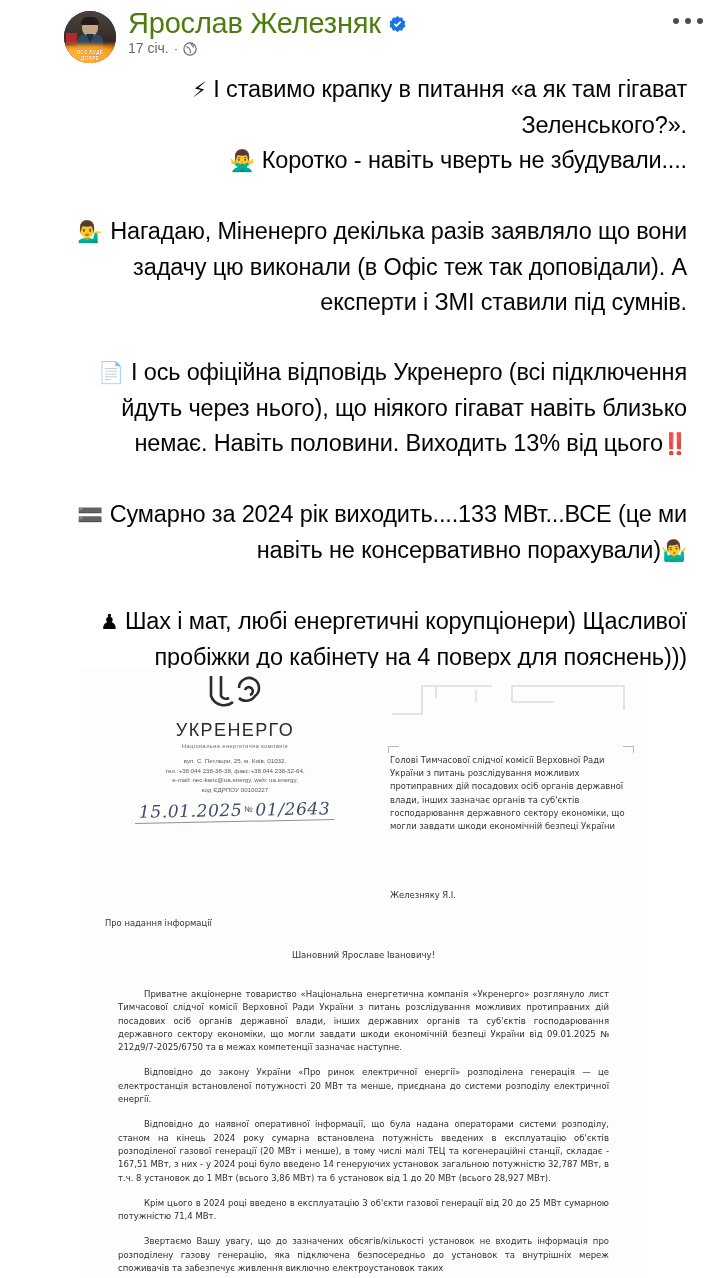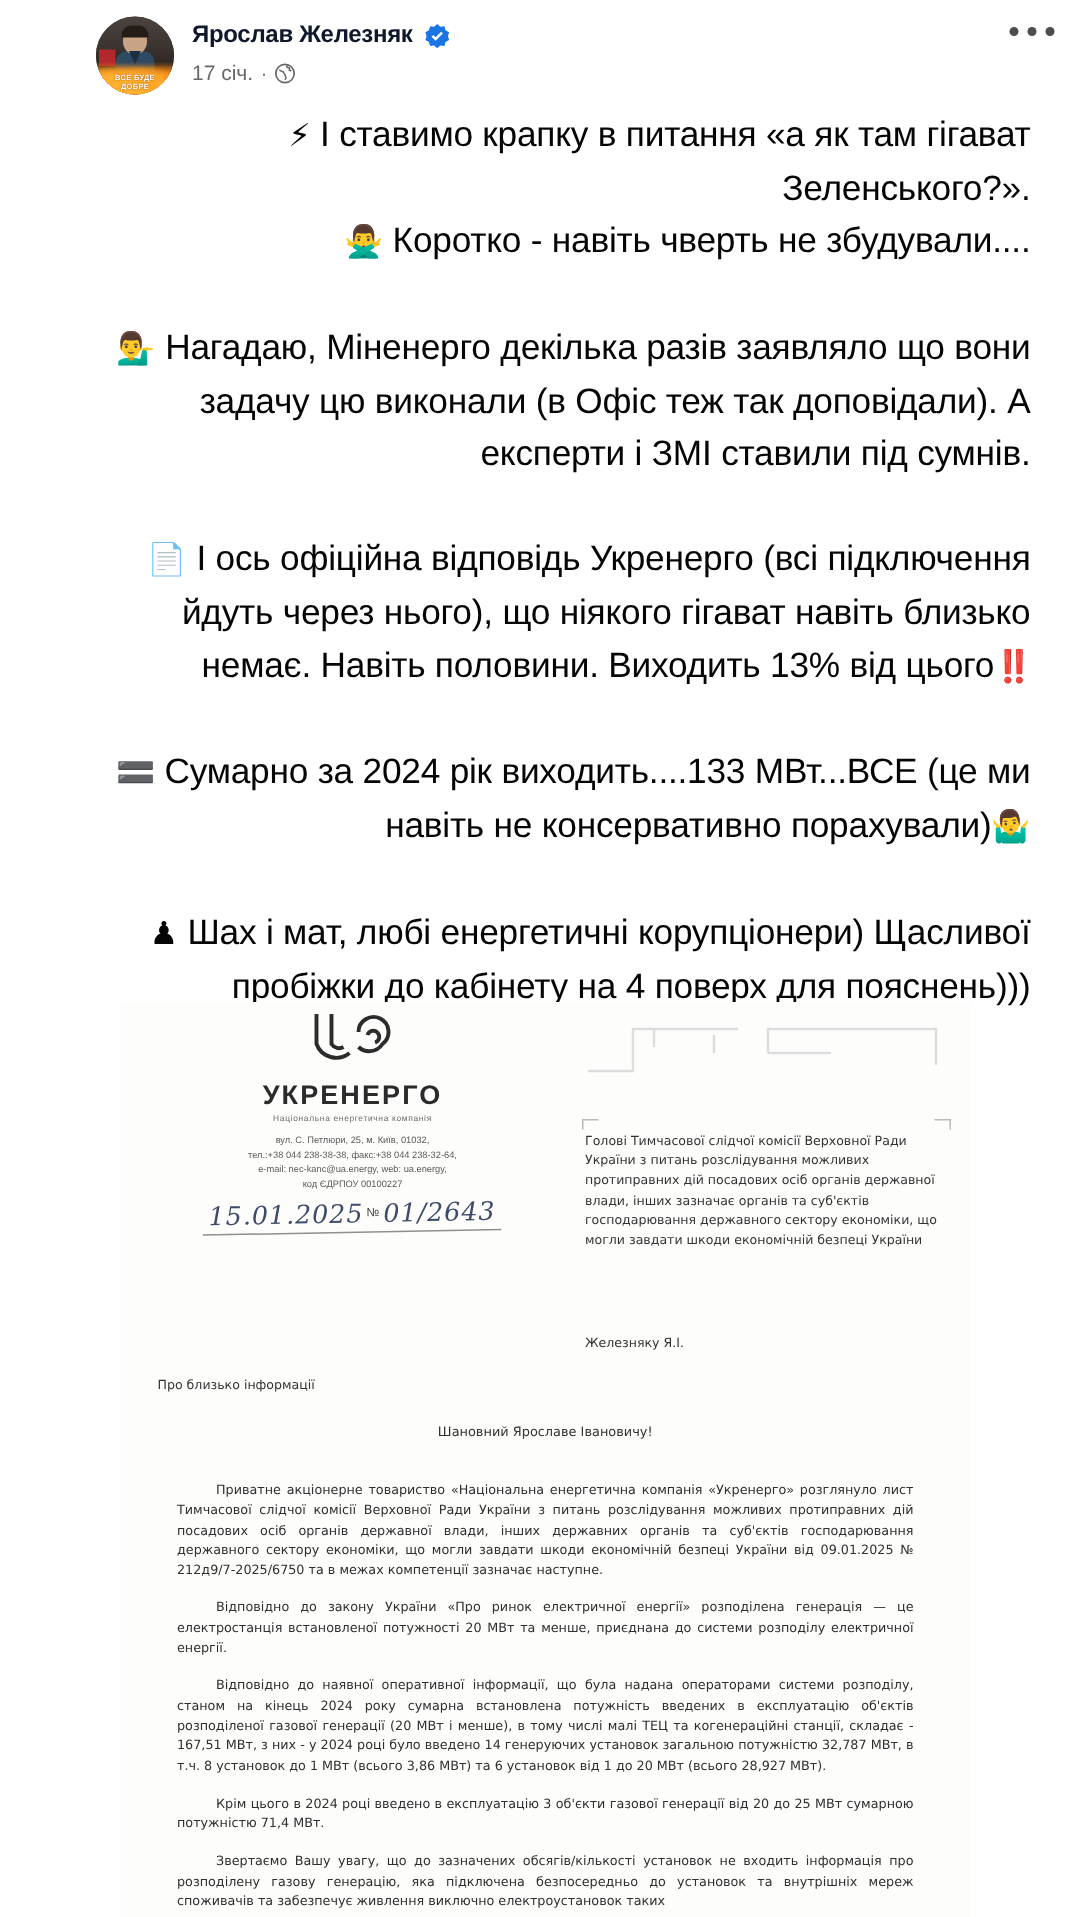--- a/index.html
+++ b/index.html
@@ -102,24 +102,24 @@
   .header-text {
     margin-left: 12px;
     padding-top: 2px;
   }
   .name-row {
     display: flex;
     align-items: center;
     gap: 7px;
   }
   .author-name {
-    font-size: 16px;
-    font-weight: bold;
+    font-size: 29px;
+    font-weight: normal;
     line-height: 27px;
-    color: #0f172a;
+    color: #4d7c0f;
     letter-spacing: -.2px;
   }
   .verified {
     width: 19px; height: 19px;
     display: inline-block;
     position: relative;
     top: 1px;
   }
   .meta-row {
     display: flex;
@@ -177,21 +177,21 @@
 
   
   .lh {
     position: absolute;
     left: 30px; top: 4px;
     width: 250px;
     text-align: center;
   }
   .lh-logo { width: 64px; height: 46px; margin: 0 auto; display: block; }
   .lh-title {
-    font-size: 18px; font-weight: bold;
+    font-size: 18px; font-weight: normal;
     letter-spacing: 1.4px;
     color: #2b2b2b;
     margin-top: 2px;
     font-family: "Liberation Sans", sans-serif;
   }
   .lh-sub {
     font-size: 5.6px; letter-spacing: .45px;
     color: #6d6d6d; margin-top: 2px;
     font-family: "Liberation Sans", sans-serif;
   }
@@ -395,21 +395,21 @@
       <div class="lh-hand">
         <span>15.01.2025</span><span class="no">№</span><span>01/2643</span>
       </div>
     </div>
 
     <div class="addr-corner-l"></div>
     <div class="addr-corner-r"></div>
     <div class="addressee">Голові Тимчасової слідчої комісії Верховної Ради України з питань розслідування можливих протиправних дій посадових осіб органів державної влади, інших зазначає органів та суб'єктів господарювання державного сектору економіки, що могли завдати шкоди економічній безпеці України</div>
     <div class="addressee-person">Железняку Я.І.</div>
 
-    <div class="subject">Про близько інформації</div>
+    <div class="subject">Про надання інформації</div>
     <div class="salutation">Шановний Ярославе Івановичу!</div>
 
     <div class="doc-body">
       <p>Приватне акціонерне товариство «Національна енергетична компанія «Укренерго» розглянуло лист Тимчасової слідчої комісії Верховної Ради України з питань розслідування можливих протиправних дій посадових осіб органів державної влади, інших державних органів та суб'єктів господарювання державного сектору економіки, що могли завдати шкоди економічній безпеці України від 09.01.2025 № 212д9/7-2025/6750 та в межах компетенції зазначає наступне.</p>
       <p>Відповідно до закону України «Про ринок електричної енергії» розподілена генерація — це електростанція встановленої потужності 20 МВт та менше, приєднана до системи розподілу електричної енергії.</p>
       <p>Відповідно до наявної оперативної інформації, що була надана операторами системи розподілу, станом на кінець 2024 року сумарна встановлена потужність введених в експлуатацію об'єктів розподіленої газової генерації (20 МВт і менше), в тому числі малі ТЕЦ та когенераційні станції, складає - 167,51 МВт, з них - у 2024 році було введено 14 генеруючих установок загальною потужністю 32,787 МВт, в т.ч. 8 установок до 1 МВт (всього 3,86 МВт) та 6 установок від 1 до 20 МВт (всього 28,927 МВт).</p>
       <p>Крім цього в 2024 році введено в експлуатацію 3 об'єкти газової генерації від 20 до 25 МВт сумарною потужністю 71,4 МВт.</p>
       <p>Звертаємо Вашу увагу, що до зазначених обсягів/кількості установок не входить інформація про розподілену газову генерацію, яка підключена безпосередньо до установок та внутрішніх мереж споживачів та забезпечує живлення виключно електроустановок таких</p>
     </div>
 

